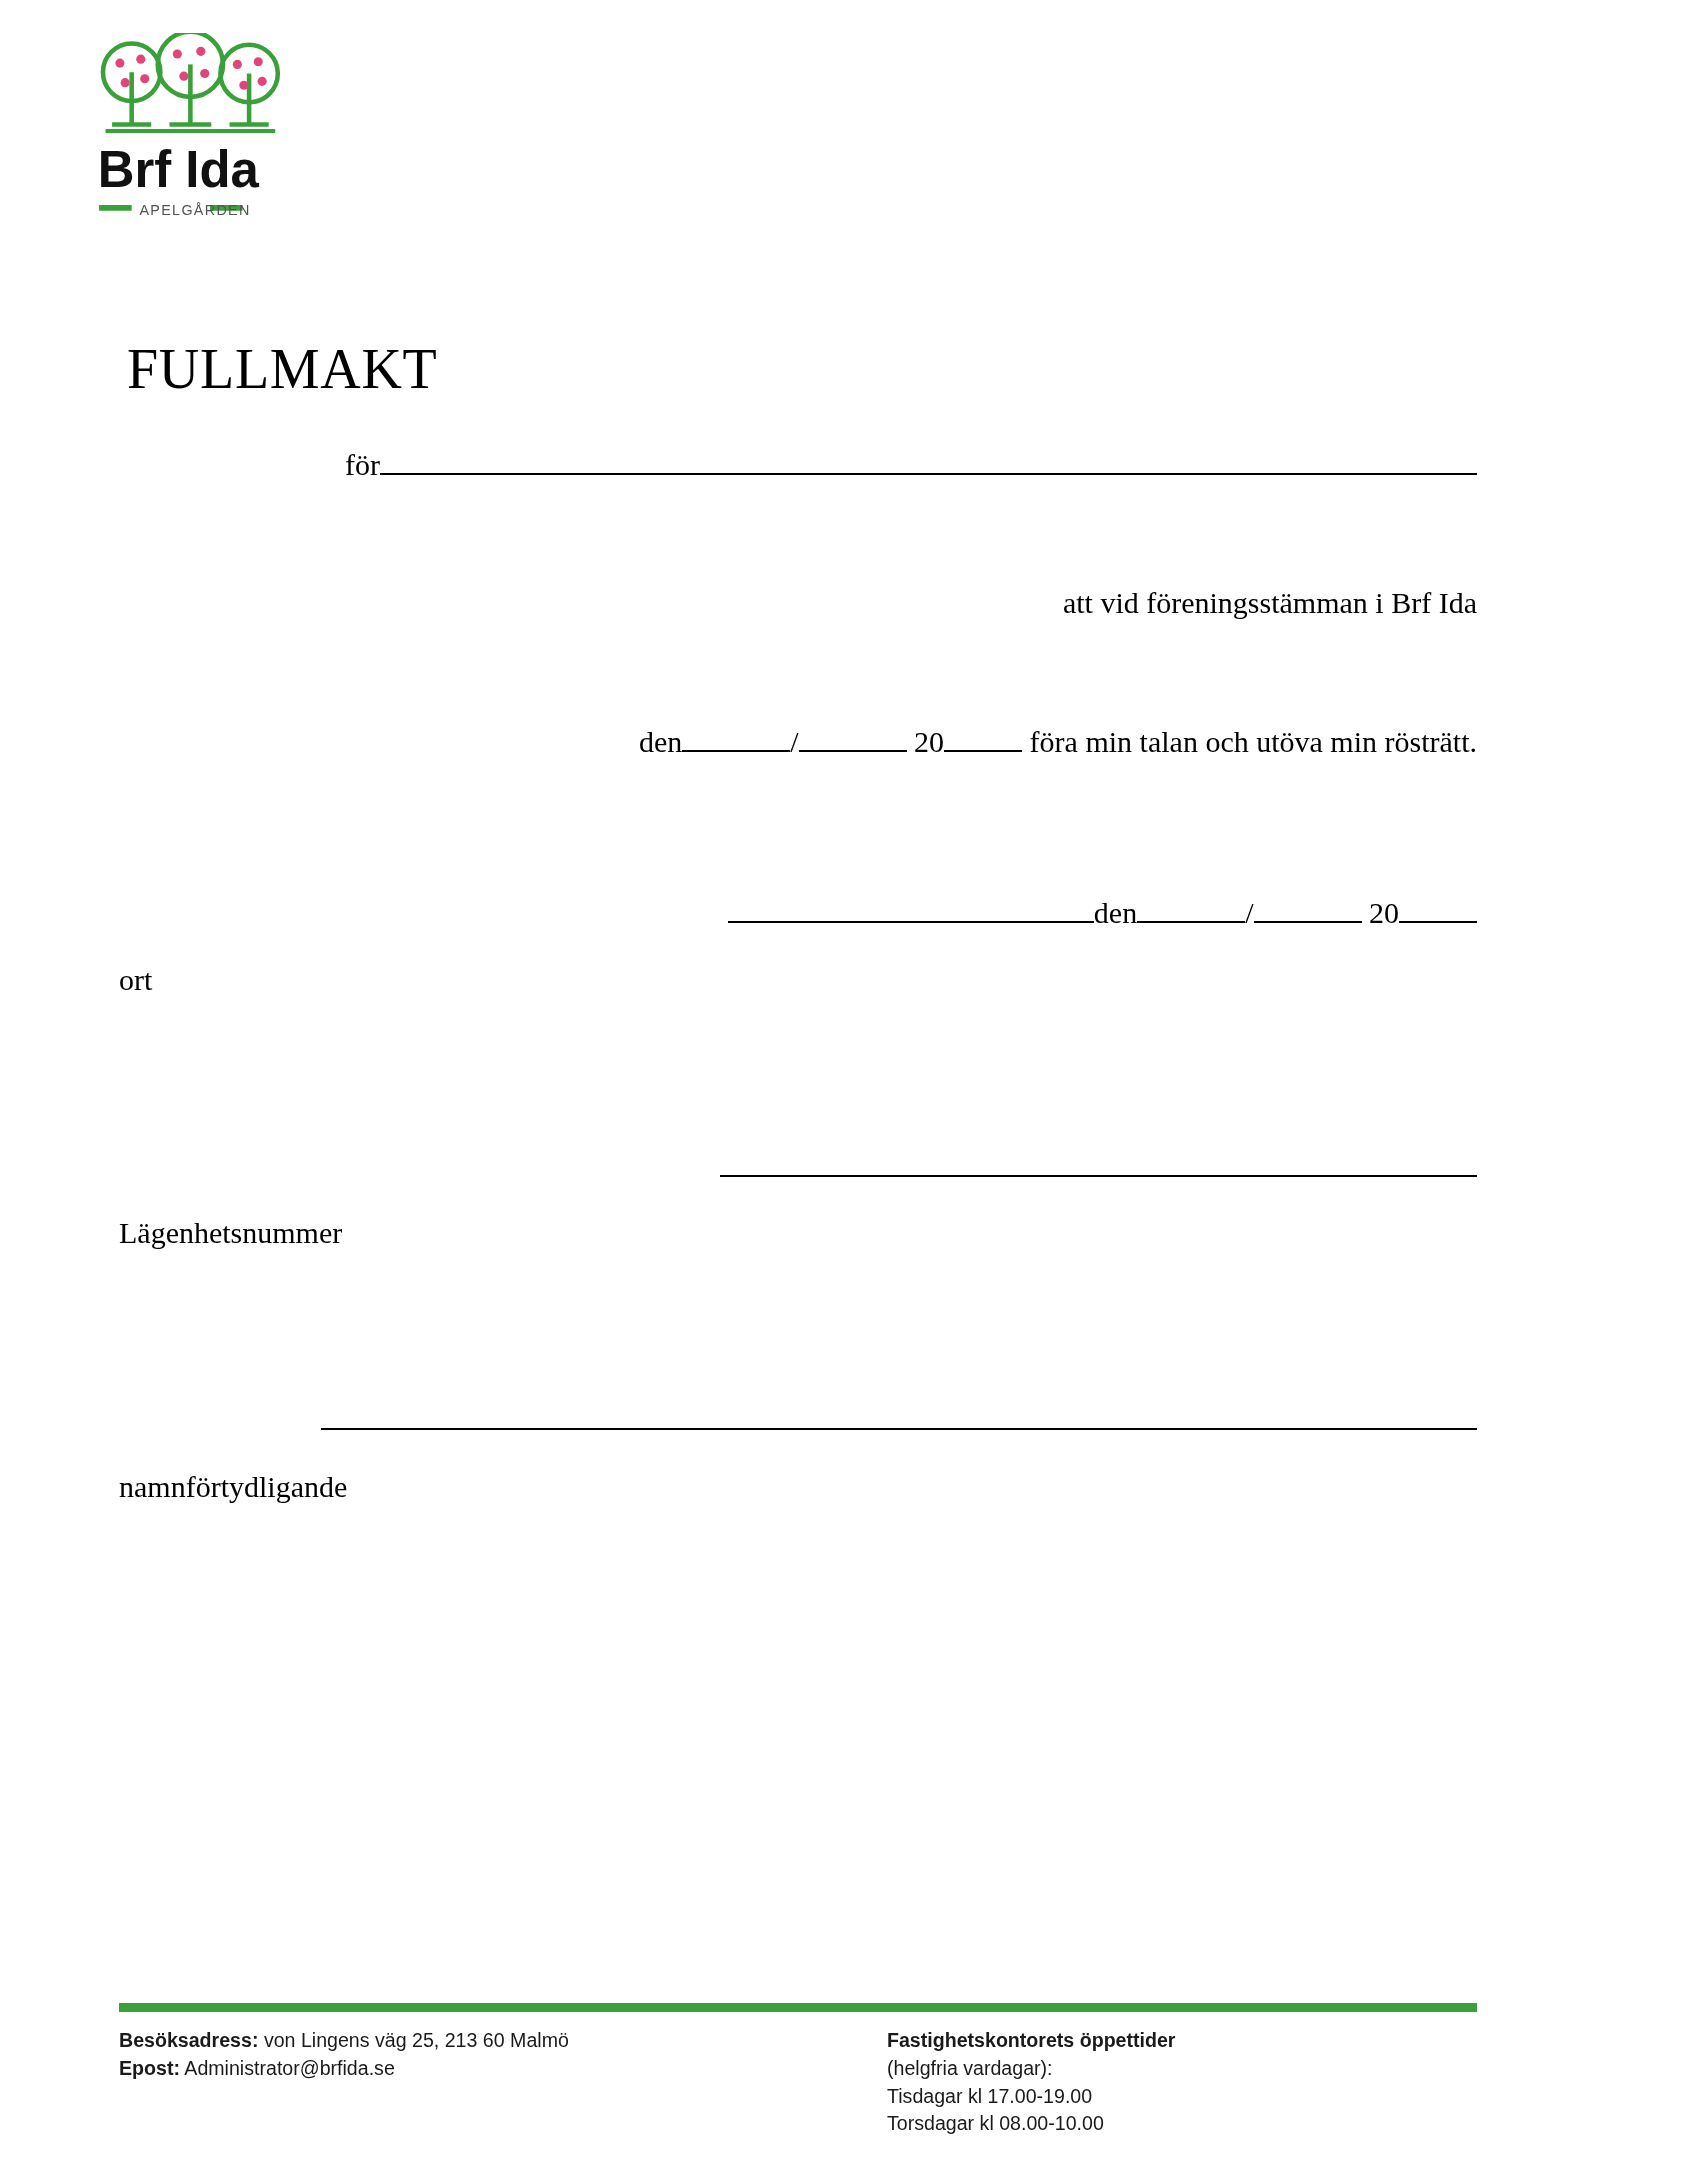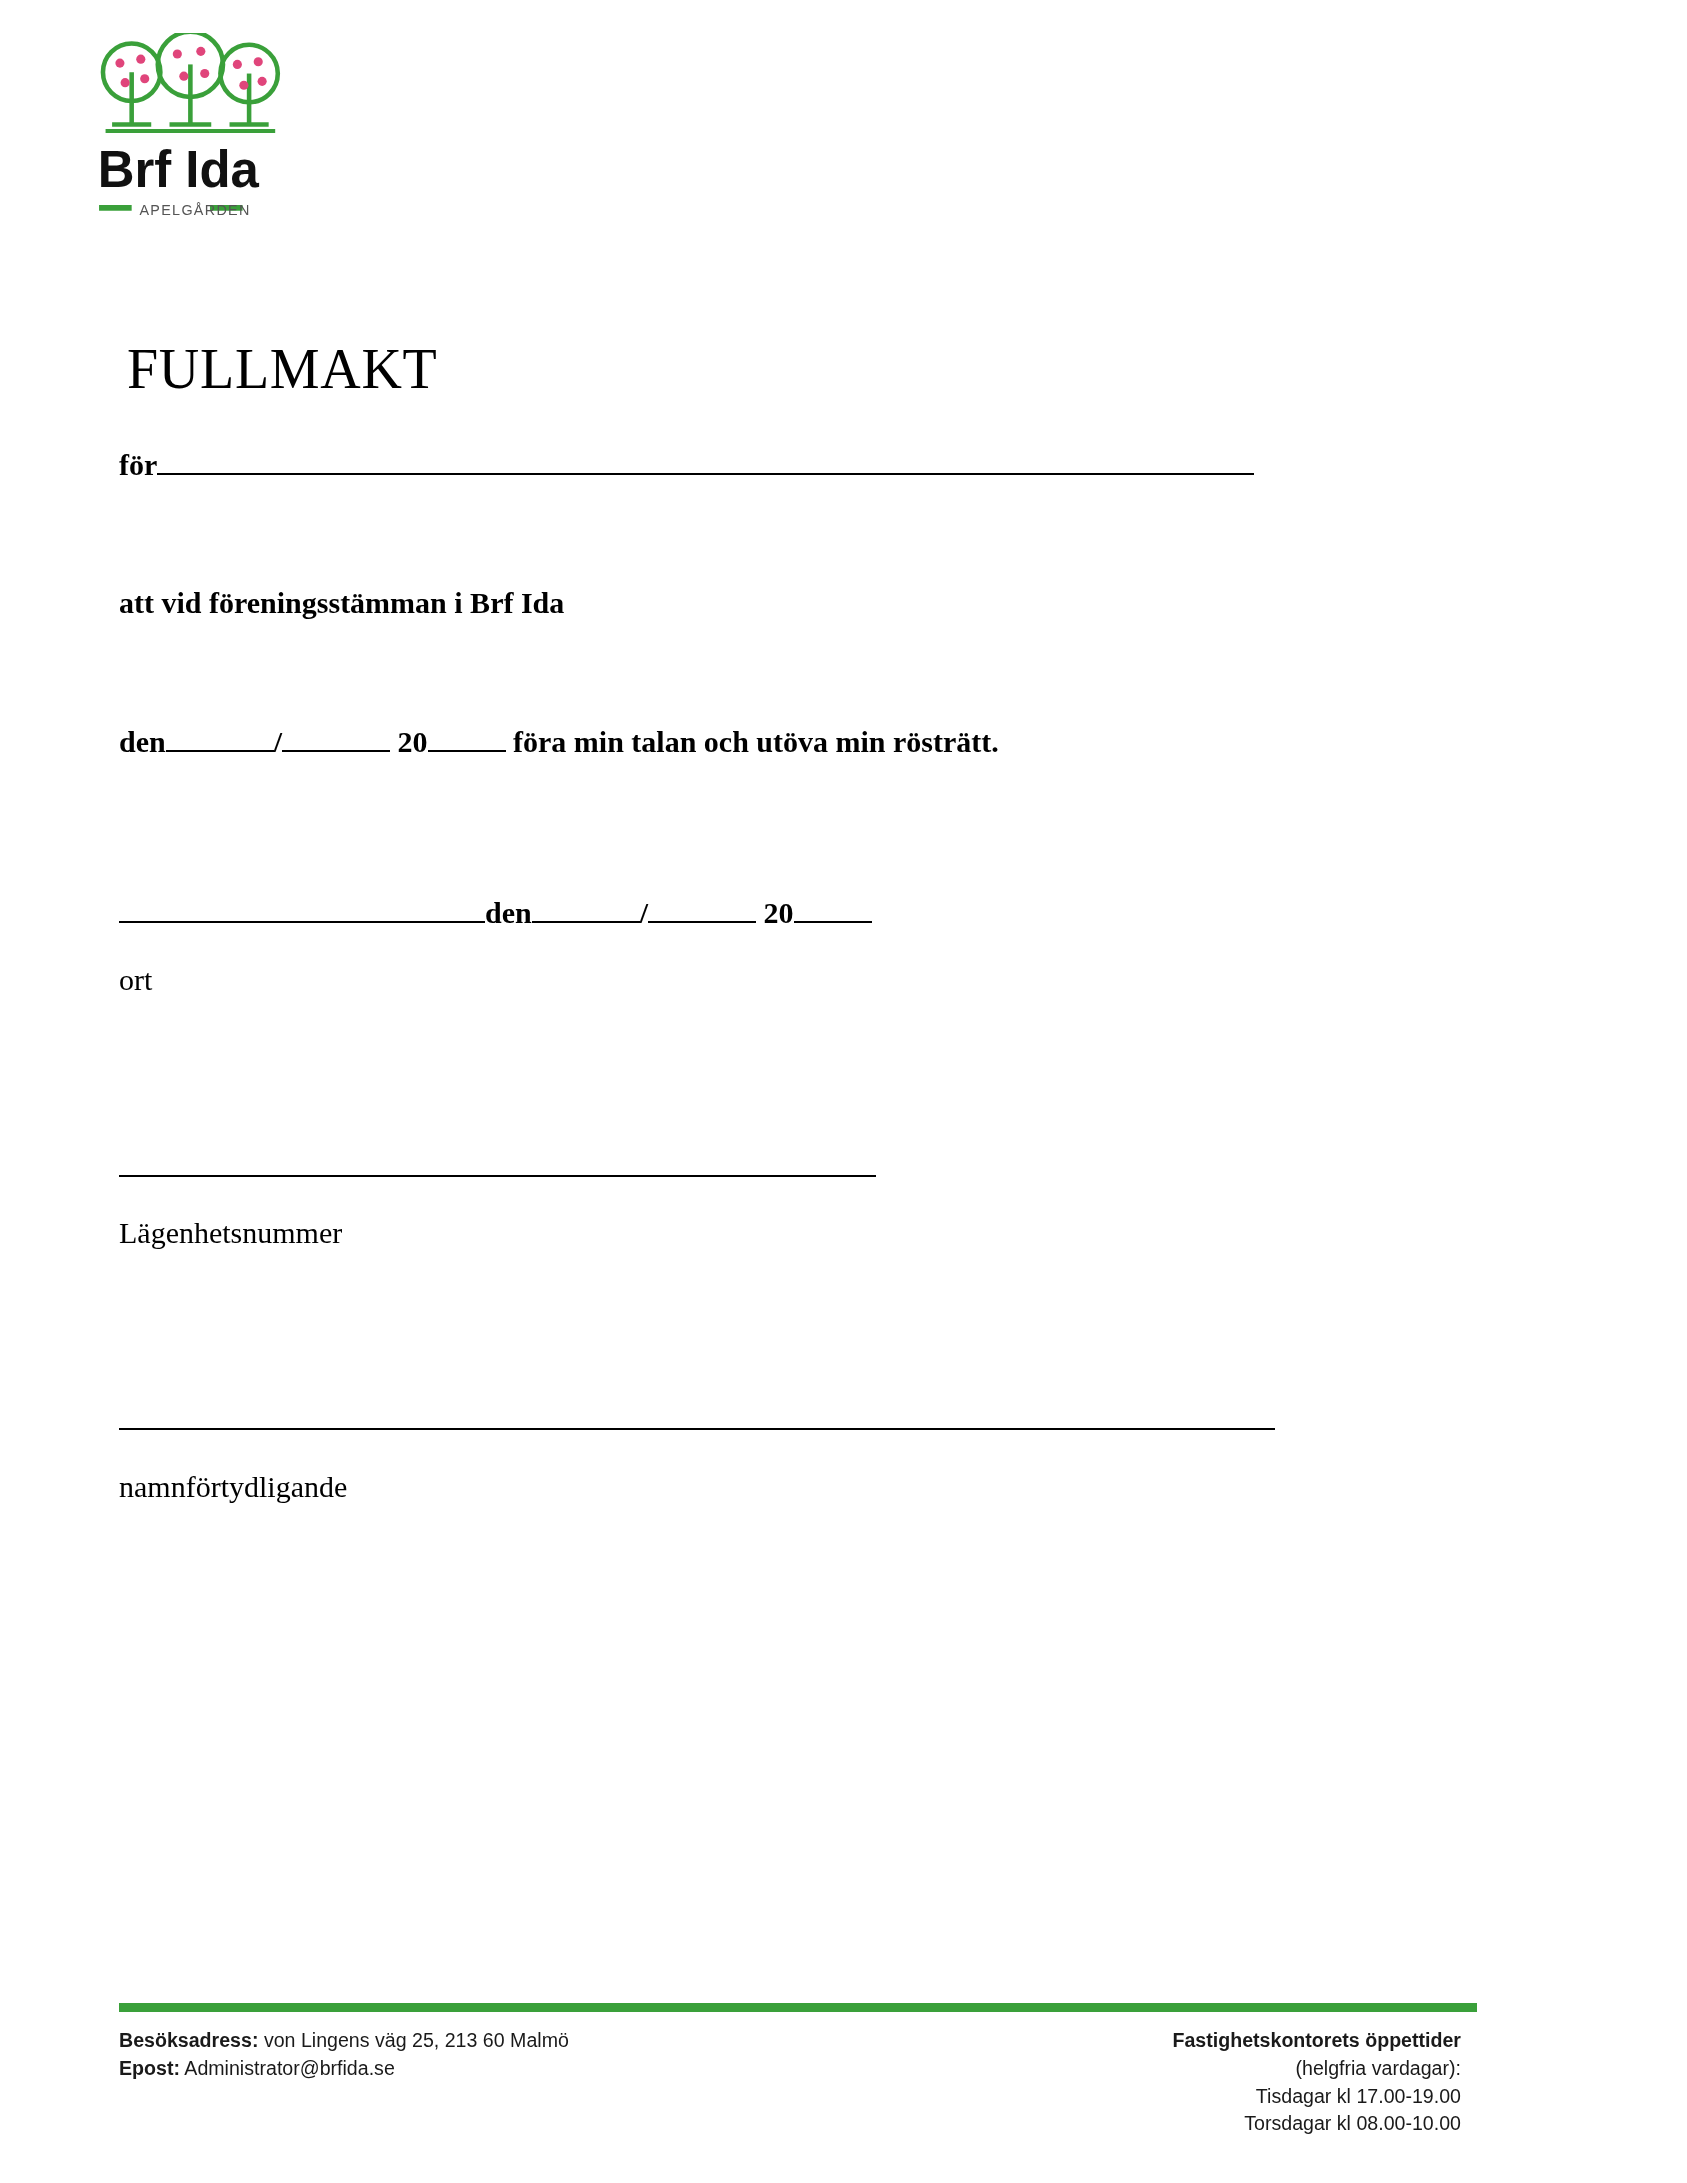--- a/index.html
+++ b/index.html
@@ -38,24 +38,25 @@
     font-family: "Liberation Serif", serif;
     font-size: 56px;
     font-weight: 400;
     letter-spacing: 0.7px;
     margin: 0 0 46px 8px;
     line-height: 1.05;
   }
 
   .line-row {
     font-family: "Liberation Serif", serif;
-    font-weight: bold;
+    font-weight: normal;
     font-size: 30px;
     line-height: 1.35;
     white-space: nowrap;
+    text-align: right;
   }
   .gap-md { height: 98px; }
   .gap-lg { height: 131px; }
   .gap-xl { height: 150px; }
 
   .rule {
     border-bottom: 2px solid #000;
     display: inline-block;
     vertical-align: baseline;
   }
@@ -94,23 +95,23 @@
     color: #1a1a1a;
   }
   .footer-left {
     position: absolute;
     left: 0;
     top: 0;
     width: 849px;
   }
   .footer-right {
     position: absolute;
-    right: 16px;
+    right: 2px;
     top: 0;
-    text-align: right;
+    text-align: left;
     width: 588px;
   }
   .footer b { font-weight: bold; }
   .footer-right .hours-row { white-space: nowrap; }
 </style>
 </head>
 <body>
 
 <div class="logo">
   <svg width="274" height="222" viewBox="0 0 420 340" xmlns="http://www.w3.org/2000/svg">

